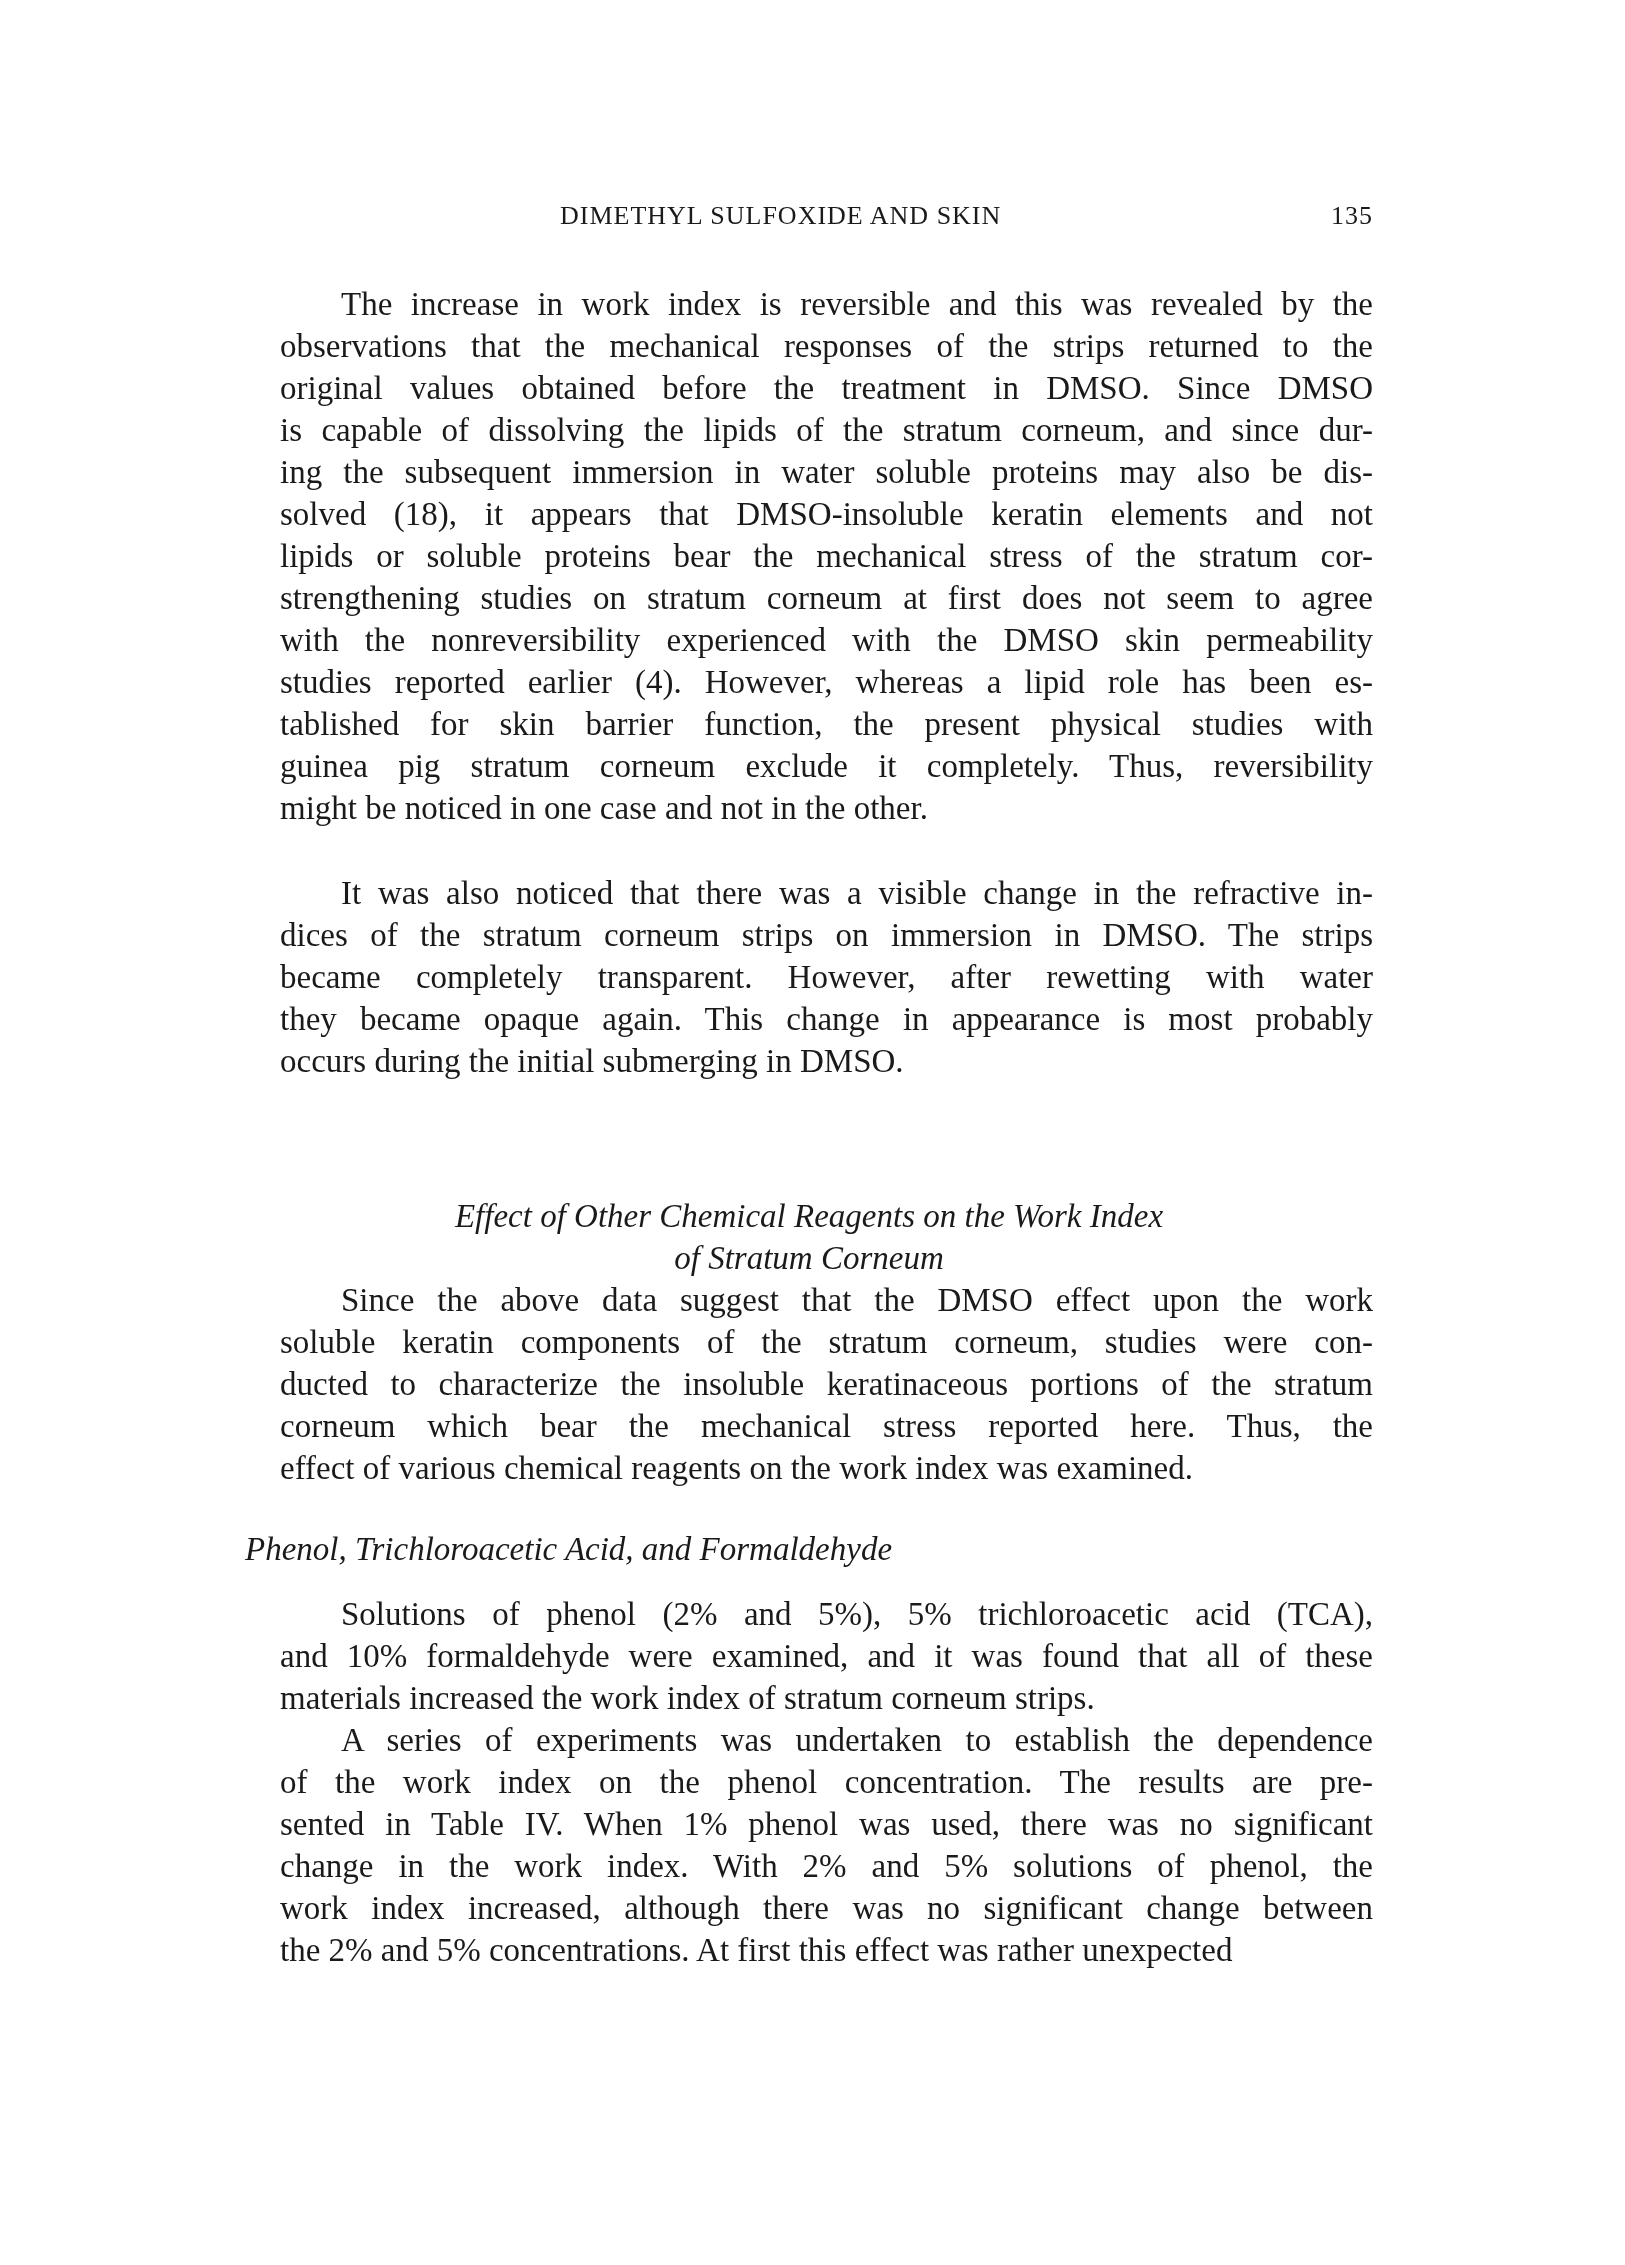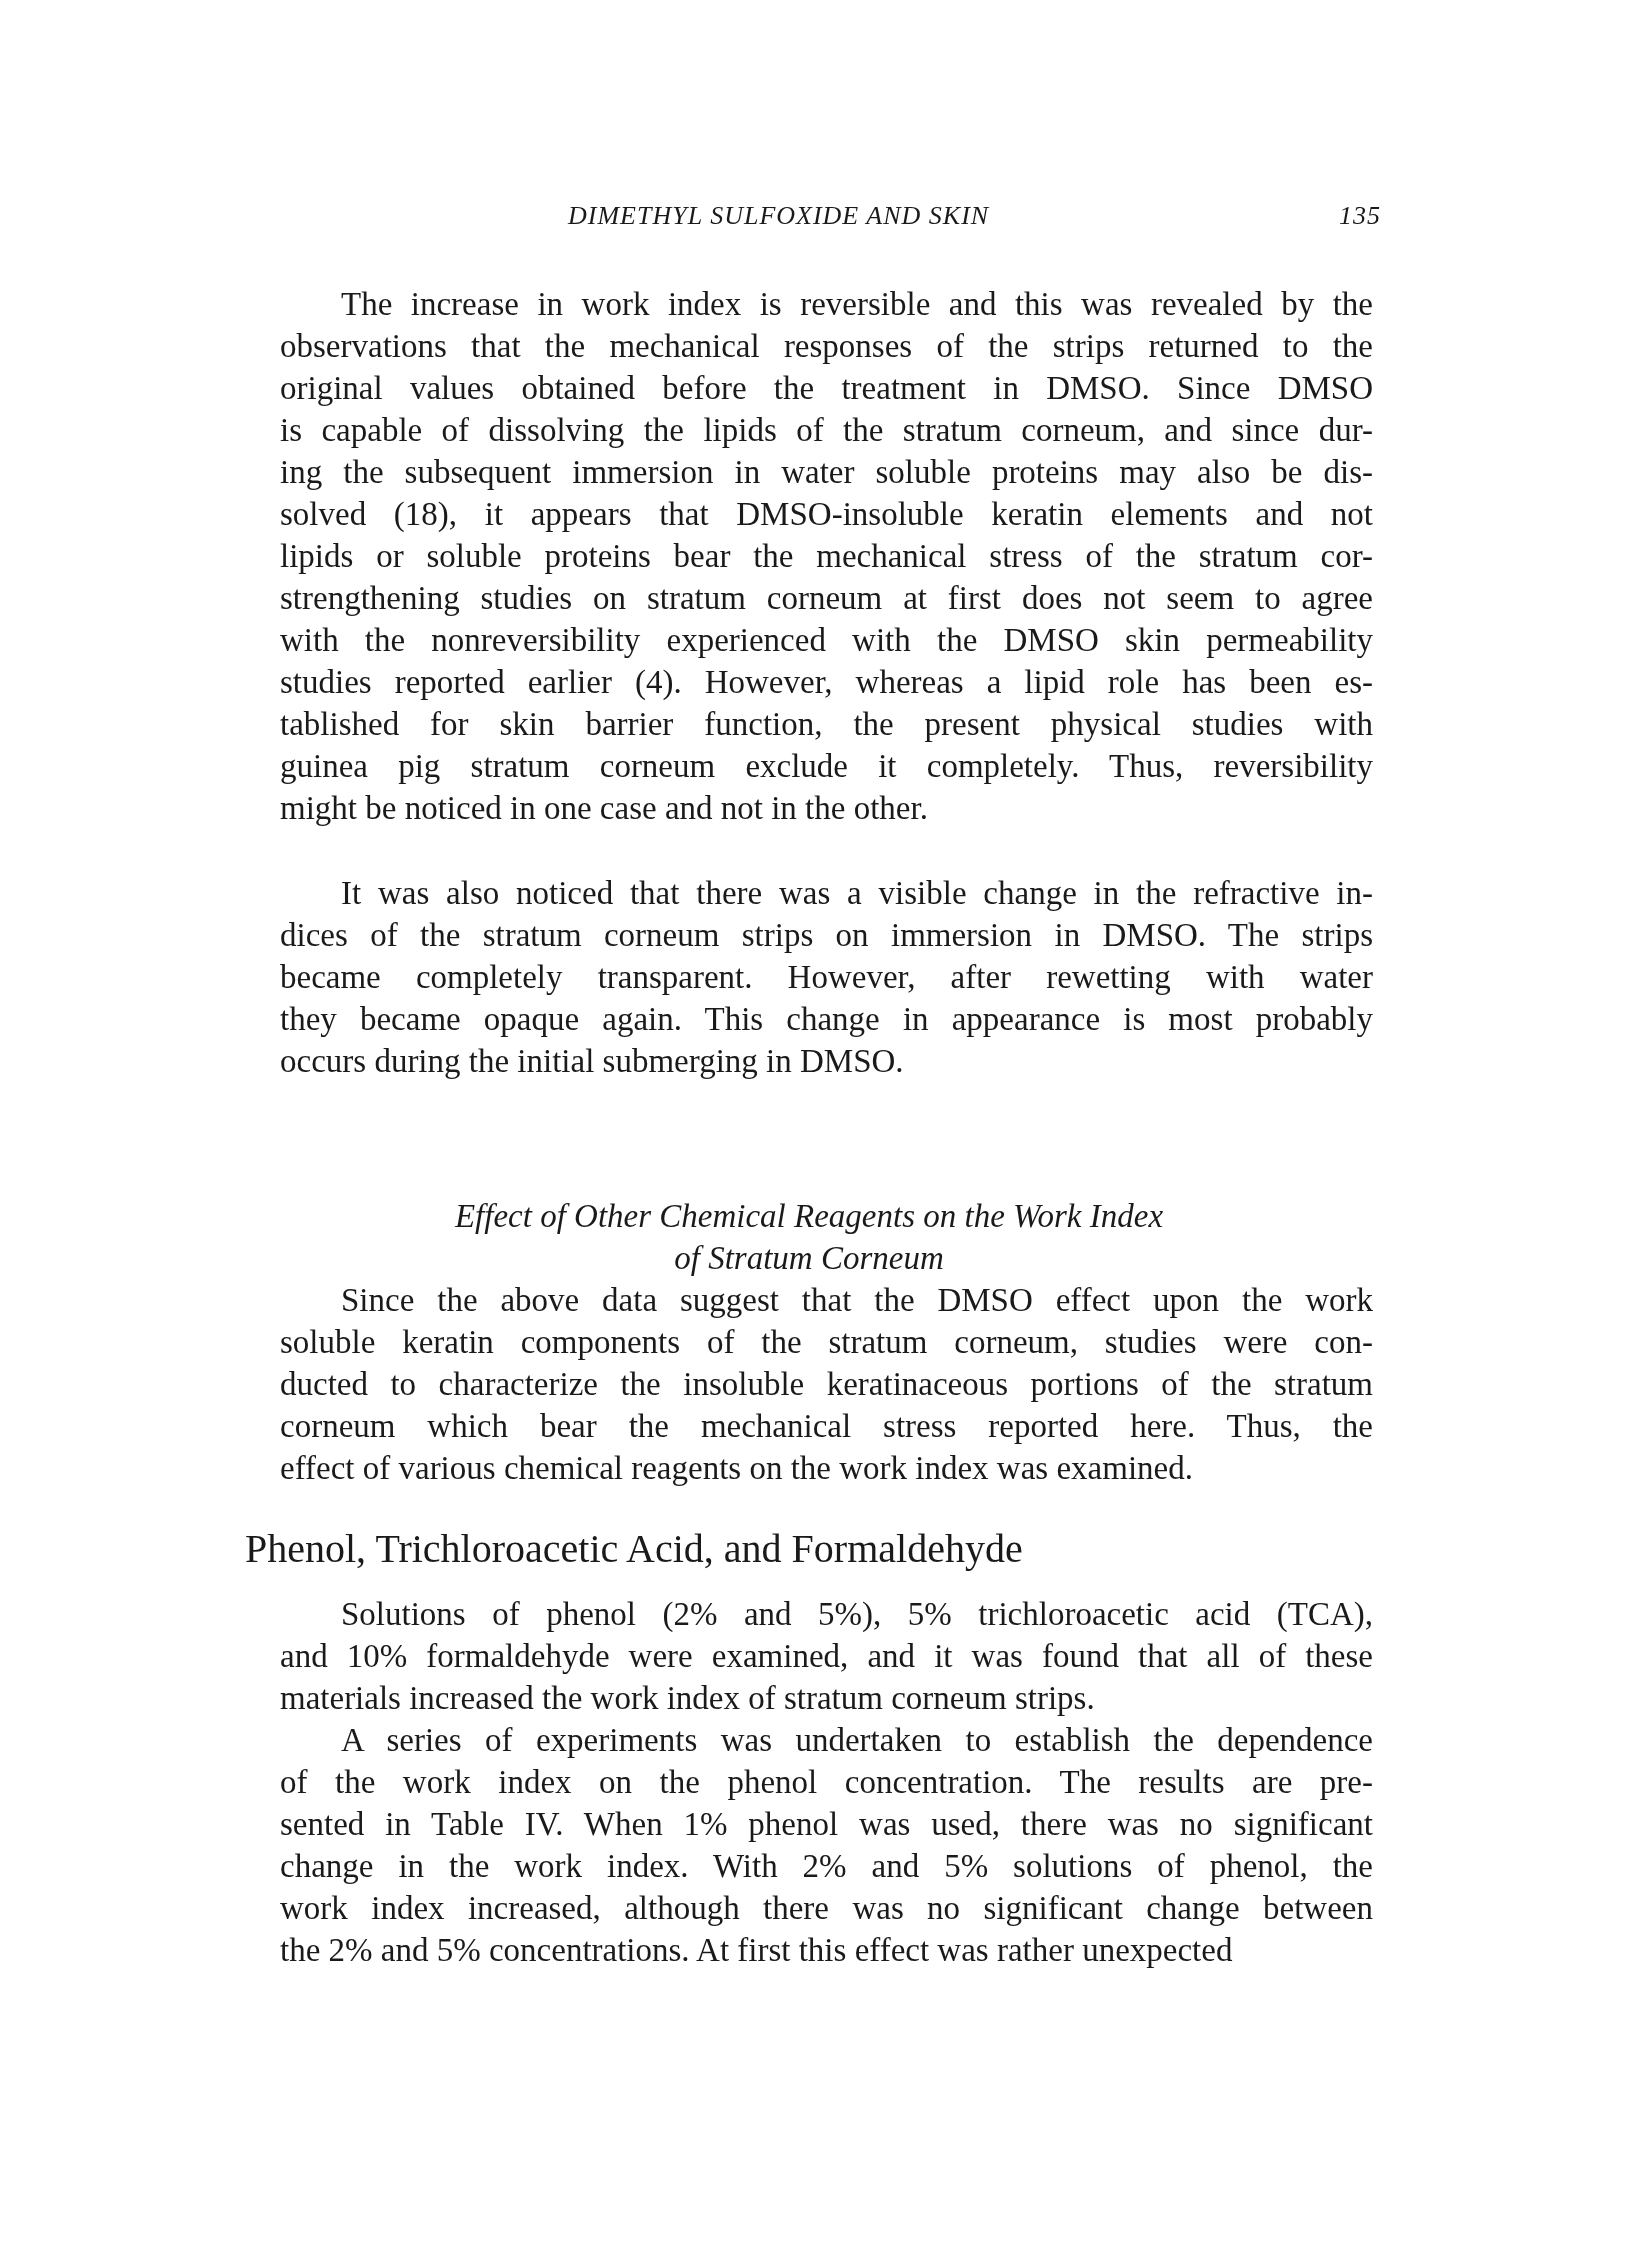--- a/index.html
+++ b/index.html
@@ -2,40 +2,40 @@
 <html><head>
   <meta charset="utf-8">
   <style>
     html, body { margin: 0; padding: 0; background: #ffffff; }
     body {
       width: 1625px; height: 2265px; position: relative; overflow: hidden;
       font-family: "Liberation Serif", "DejaVu Serif", serif; color: #1a1a1a;
     }
     .page { position: absolute; left: 245px; top: 0; width: 1128px; }
     .running-head {
-      position: absolute; top: 201px; left: 8px; width: 1128px; height: 38px;
-      font-size: 26px; letter-spacing: 1px; font-style: italic;
+      position: absolute; top: 201px; left: 0; width: 1128px; height: 38px;
+      font-size: 26px; letter-spacing: 1px;
     }
     .running-title { position: absolute; left: 315px; top: 0; }
     .page-number { position: absolute; right: 0; top: 0; }
     .line {
       display: block; font-size: 33px; line-height: 42px; height: 42px;
       text-align: justify; text-align-last: justify; white-space: nowrap;
       word-spacing: 0px;
       margin-left: 35px;
     }
     .line.last { text-align-last: left; }
     .line.indent { padding-left: 61px; }
     .block { position: absolute; left: 0; width: 1128px; }
     .heading-center {
       position: absolute; left: 0; width: 1128px; text-align: center;
       font-style: italic; font-size: 33px; line-height: 42px;
     }
     .heading-left {
-      position: absolute; left: 0; font-size: 40px; line-height: 42px;
+      position: absolute; left: 0; font-style: italic; font-size: 33px; line-height: 42px;
     }
   </style>
 </head>
 <body>
 
 <div class="page">
   <div class="running-head">
     <span class="running-title">DIMETHYL SULFOXIDE AND SKIN</span>
     <span class="page-number">135</span>
   </div>

